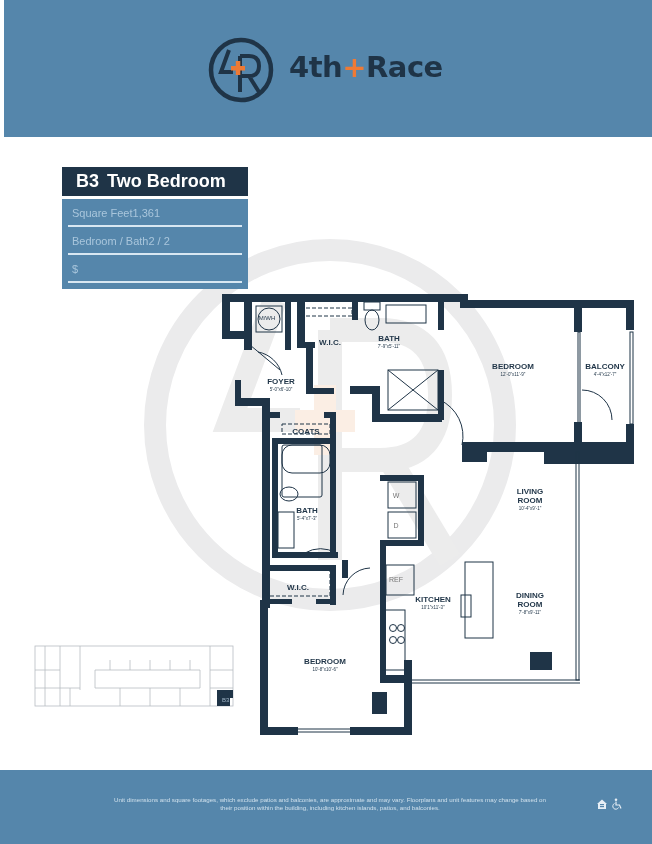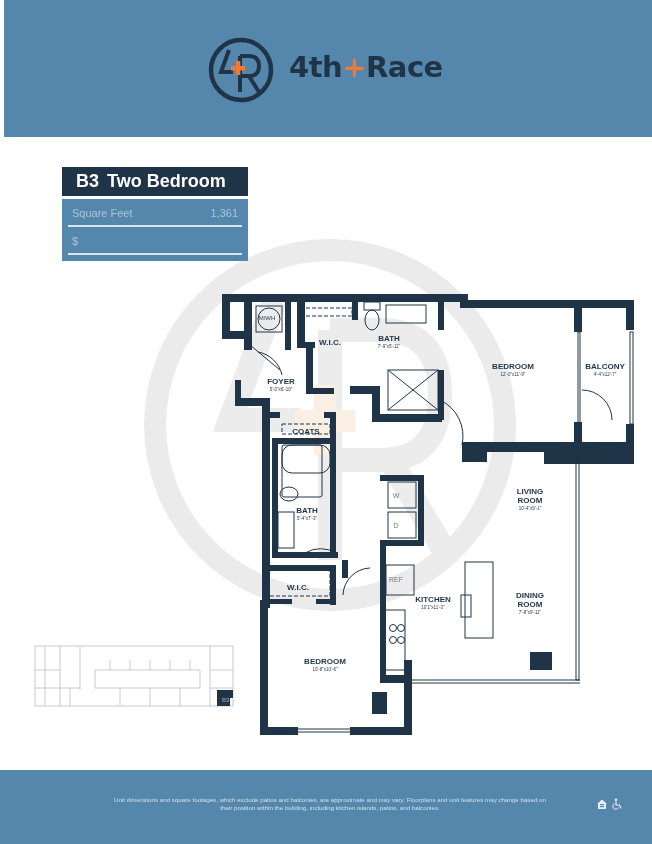--- a/index.html
+++ b/index.html
@@ -5,21 +5,21 @@
   html,body{margin:0;padding:0;}
   body{width:652px;height:844px;position:relative;background:#ffffff;overflow:hidden;font-family:"Liberation Sans",sans-serif;}
   .header{position:absolute;left:4px;top:0;width:652px;height:137px;background:#5586ab;}
   .logo{position:absolute;left:203px;top:36px;width:250px;height:68px;}
   .logo-text{position:absolute;left:82px;top:14px;font-family:"DejaVu Sans",sans-serif;font-weight:bold;font-size:29px;color:#1f3447;letter-spacing:-0.5px;white-space:nowrap;}
   .logo-text .plus{color:#ee7a35;}
   .info{position:absolute;left:38px;top:167px;width:186px;margin-left:24px;}
   .info-title{background:#1f3447;color:#fff;font-weight:bold;font-size:18px;height:29px;line-height:29px;padding-left:14px;border-bottom:3px solid #fff;}
   .info-title span{margin-right:8px;}
   .info-body{background:#5586ab;padding:0 6px 6px 6px;}
-  .info-row{display:flex;justify-content:space-between;color:#a9c6dc;font-size:11px;height:26px;line-height:28px;border-bottom:2px solid #d8e7f2;padding:0 4px;}
+  .info-row{display:flex;color:#a9c6dc;font-size:11px;height:26px;line-height:28px;border-bottom:2px solid #d8e7f2;padding:0 4px;}
   .footer{position:absolute;left:0;top:770px;width:652px;height:74px;background:#5586ab;}
   .disclaimer{position:absolute;left:110px;top:26px;width:440px;text-align:center;font-size:6.2px;line-height:8px;color:#cfe0ec;}
   .footer-icons{position:absolute;left:596px;top:28px;display:flex;gap:3px;}
   .plan{position:absolute;left:0;top:0;}
   .wm{position:absolute;left:0;top:0;}
 </style>
 </head>
 <body>
 
 <div class="header">
@@ -42,20 +42,24 @@
   <rect x="295" y="410" width="60" height="22" fill="#fbeee4"></rect>
   <rect x="314" y="385" width="22" height="70" fill="#fbeee4"></rect>
 </svg>
 
 <div class="info">
   <div class="info-title"><span>B3</span><span>Two Bedroom</span></div>
   <div class="info-body">
     <div class="info-row">
         <span>Square Feet</span>
         <span>1,361</span>
+      </div>
+    <div class="info-row">
+        <span>Bedroom / Bath</span>
+        <span>2 / 2</span>
       </div>
     <div class="info-row">
         <span>$</span>
         <span></span>
       </div>
   </div>
 </div>
 
 <svg class="plan" width="652" height="844" font-family="Liberation Sans, sans-serif">
   <g fill="#1f3447">

